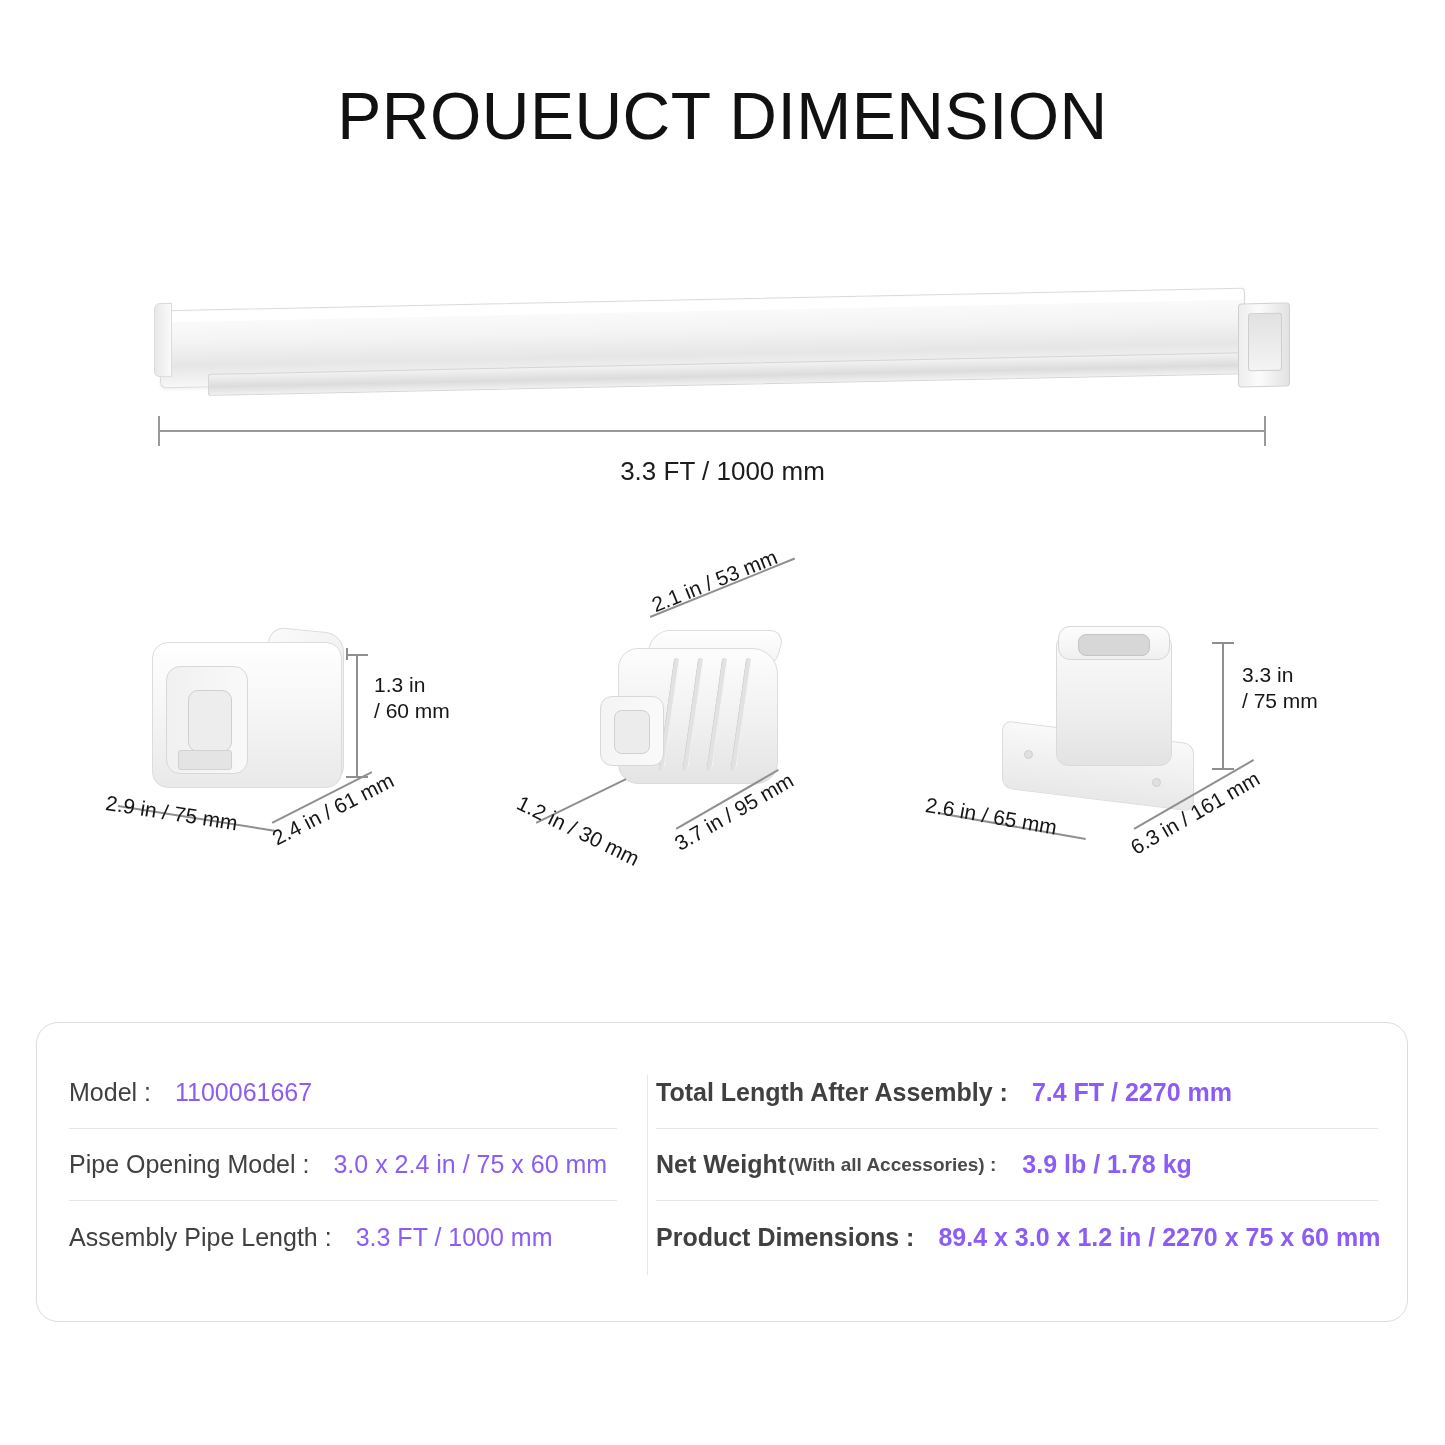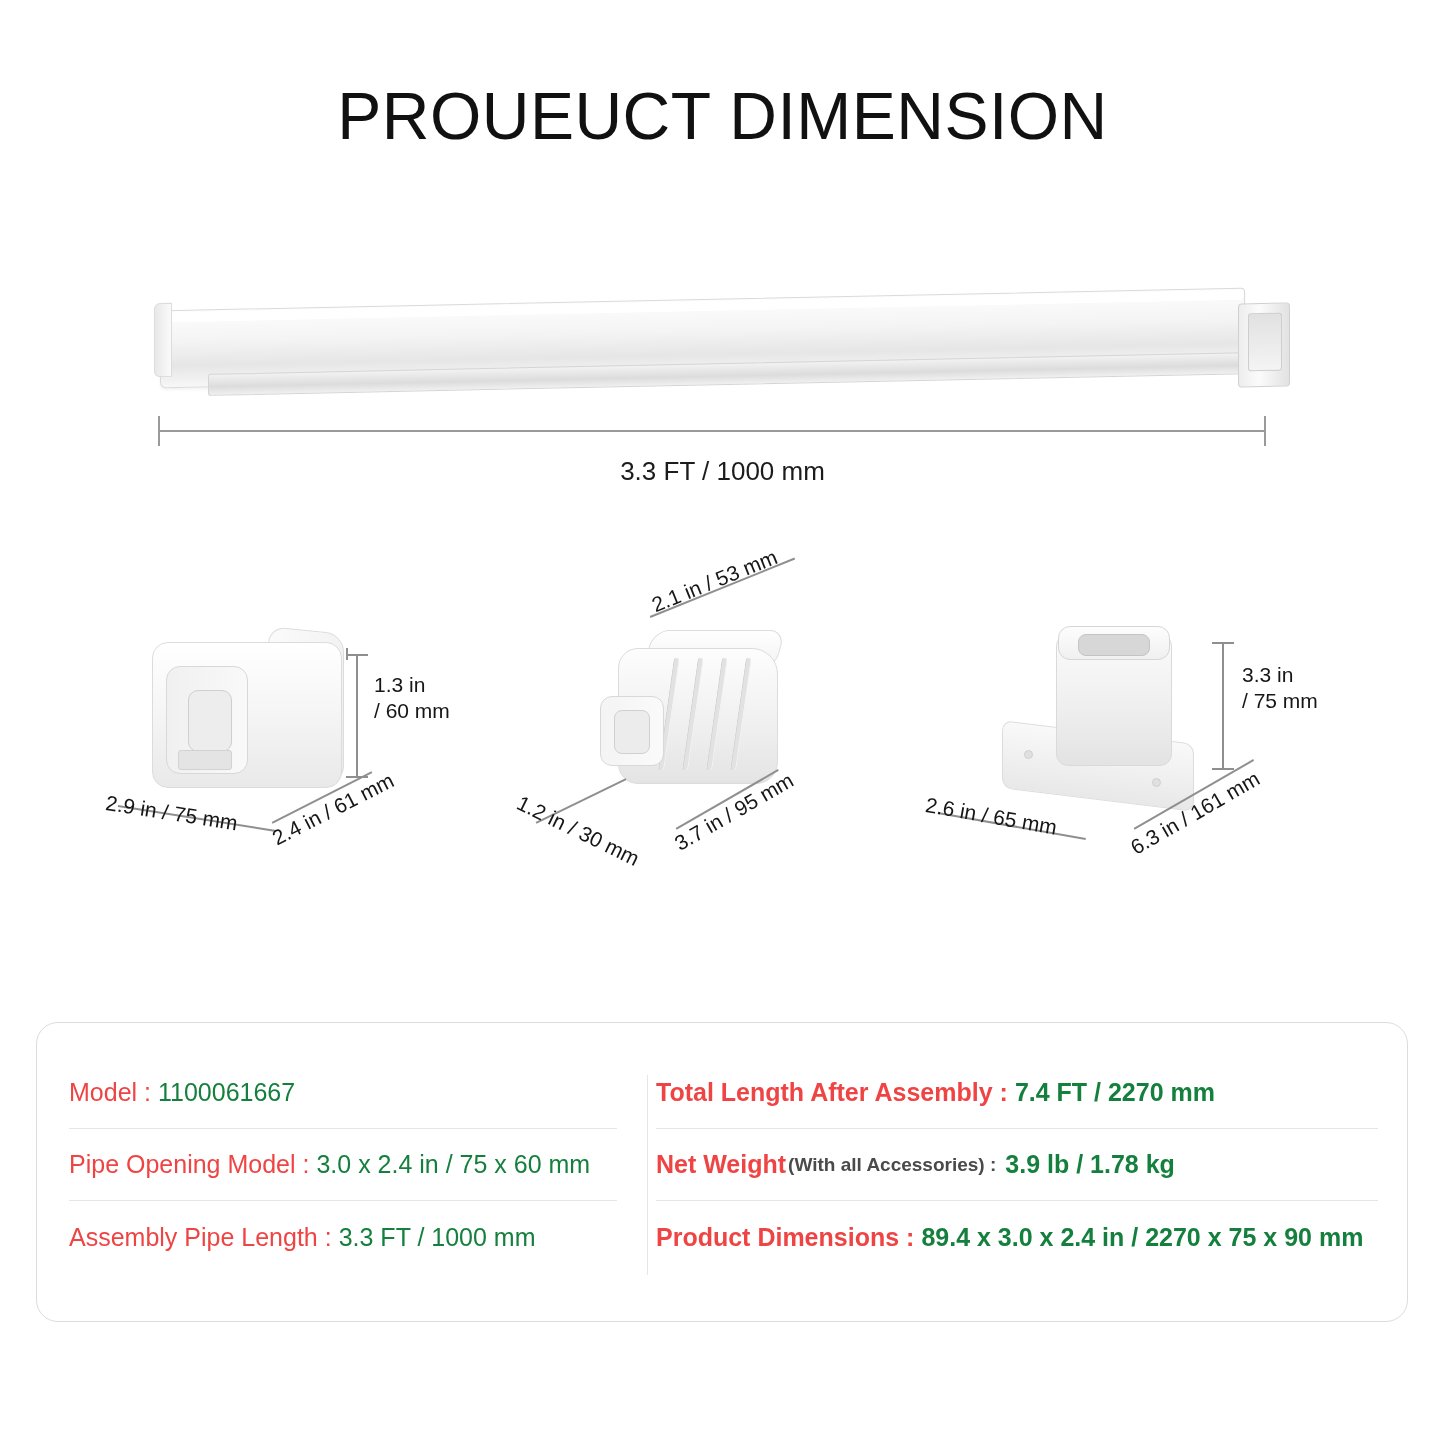--- a/index.html
+++ b/index.html
@@ -307,23 +307,23 @@
   .col.right { padding-left: 38px; font-weight: bold; }
   .spec-row {
     height: 72px;
     display: flex;
     align-items: center;
     font-size: 25px;
     border-bottom: 1px solid #e6e6e6;
     white-space: nowrap;
   }
   .spec-row:last-child { border-bottom: none; }
-  .spec-label { color: #ef4444; }
+  .spec-label { color: #404040; }
   .spec-sub { color: #4a4a4a; font-size: 19px; margin: 0 2px; }
-  .spec-value { color: #15803d; margin-left: 7px; }
+  .spec-value { color: #8b5cf6; margin-left: 24px; }
   .divider-v {
     position: absolute;
     left: 610px; top: 52px;
     width: 1px; height: 200px;
     background: #e6e6e6;
   }
 </style>
 </head>
 <body>
 
@@ -439,18 +439,18 @@
         <span class="spec-label">Total Length After Assembly :</span>
         <span class="spec-value">7.4 FT / 2270 mm</span>
       </div>
       <div class="spec-row">
         <span class="spec-label">Net Weight</span>
         <span class="spec-sub">(With all Accessories) :</span>
         <span class="spec-value">3.9 lb / 1.78 kg</span>
       </div>
       <div class="spec-row">
         <span class="spec-label">Product Dimensions :</span>
-        <span class="spec-value">89.4 x 3.0 x 2.4 in / 2270 x 75 x 90 mm</span>
+        <span class="spec-value">89.4 x 3.0 x 1.2 in / 2270 x 75 x 60 mm</span>
       </div>
     </div>
 
   </div>
 </div>
 
 </body></html>

